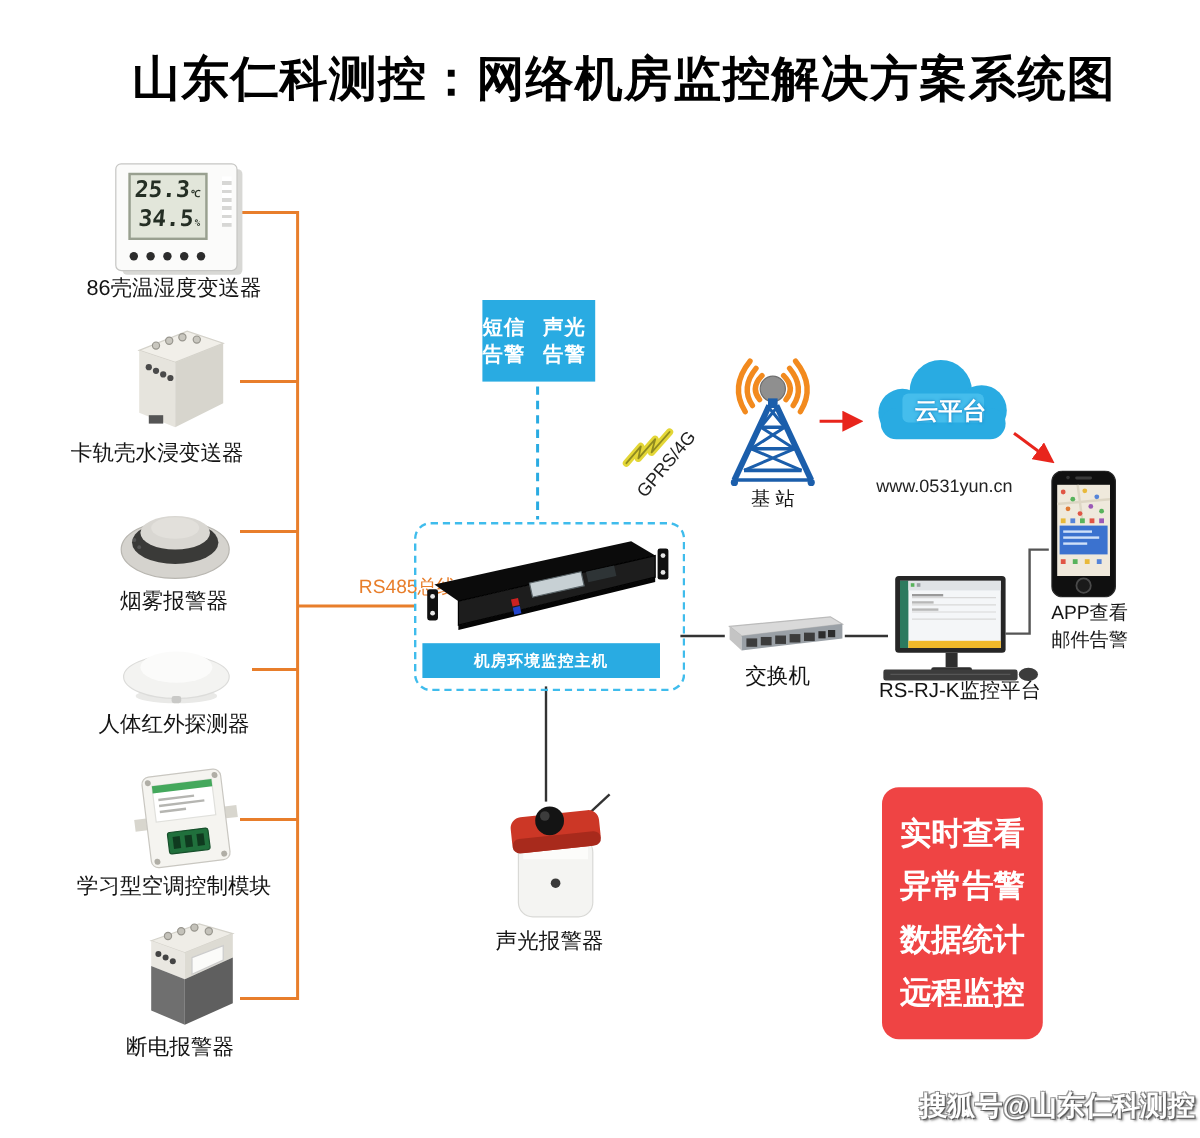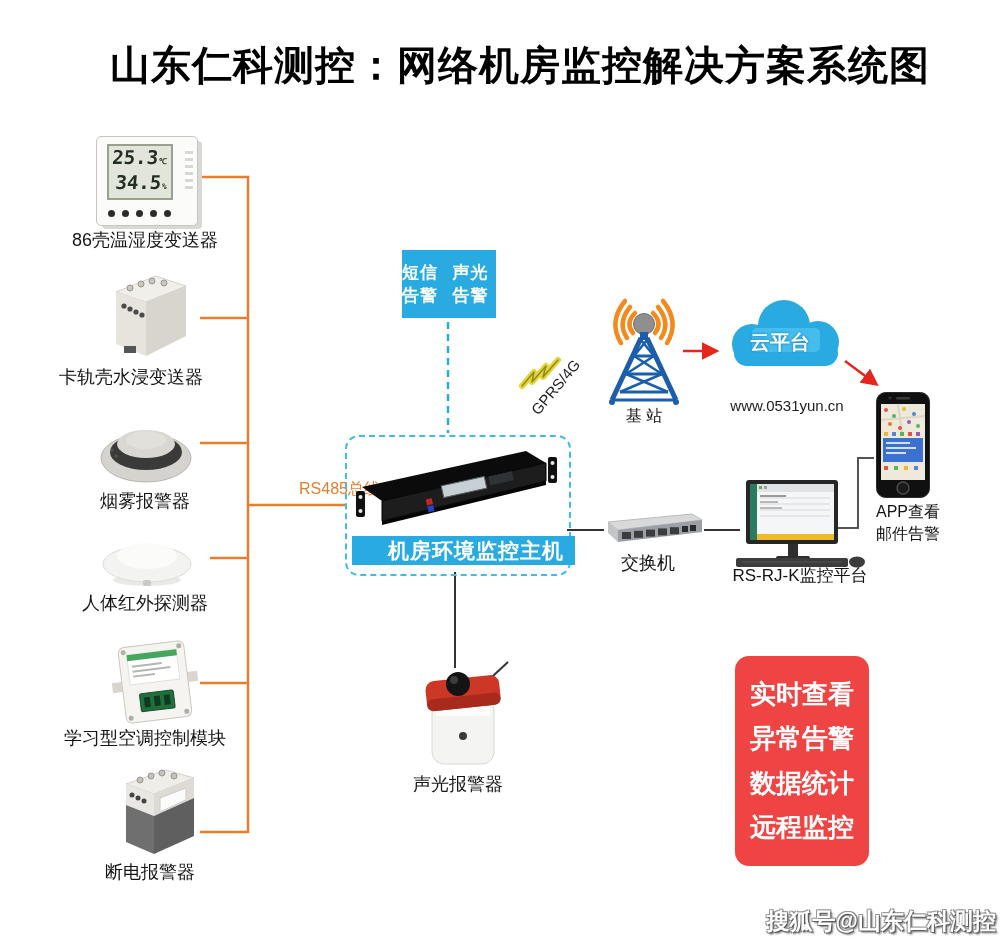--- a/index.html
+++ b/index.html
@@ -46,33 +46,33 @@
 
   .bus-label{left:252px;top:479px;font-size:16px;color:#e87e2b;z-index:2;}
 
   .alert-box{left:402px;top:250px;width:94px;height:68px;background:#29abe2;color:#fff;
              font-weight:bold;font-size:17px;display:flex;flex-direction:row;
              align-items:center;justify-content:center;gap:7px;letter-spacing:1px;}
 
   .host-box{left:345px;top:435px;width:222px;height:137px;border:2px dashed #3fbcec;border-radius:14px;}
   .host-img{left:354px;top:441px;width:206px;height:96px;}
   .host-label{left:352px;top:536px;width:198px;height:29px;background:#29abe2;color:#fff;
-              font-size:21px;font-weight:bold;display:flex;align-items:center;justify-content:center;
-              letter-spacing:1px;padding-left:25px;}
+              font-size:13px;font-weight:bold;display:flex;align-items:center;justify-content:center;
+              letter-spacing:1px;}
 
   .i-alarm{left:414px;top:664px;width:96px;height:106px;}
 
   .gprs-bolt{left:518px;top:352px;width:62px;height:48px;}
   .gprs-label{left:534px;top:404px;width:90px;transform:rotate(-50deg);transform-origin:0 50%;
               font-size:15px;color:#222;z-index:2;position:absolute;}
 
   .i-tower{left:592px;top:288px;width:106px;height:120px;}
 
   .i-cloud{left:726px;top:296px;width:120px;height:72px;}
-  .cloud-label{position:absolute;left:24px;top:33px;width:72px;text-align:left;font-size:20px;
+  .cloud-label{position:absolute;left:24px;top:33px;width:72px;text-align:right;font-size:20px;
                font-weight:bold;color:#fff;text-shadow:0 0 3px #1283c2,0 0 1px #1283c2;}
 
   .i-phone{left:876px;top:392px;width:54px;height:106px;}
   .i-switch{left:604px;top:506px;width:100px;height:44px;}
   .i-pc{left:736px;top:478px;width:132px;height:90px;}
 
   .features{left:735px;top:656px;width:134px;height:210px;background:#ef4444;border-radius:14px;
             display:flex;flex-direction:column;justify-content:space-around;align-items:center;
             color:#fff;font-size:26px;font-weight:bold;padding:16px 0;box-sizing:border-box;}
 

